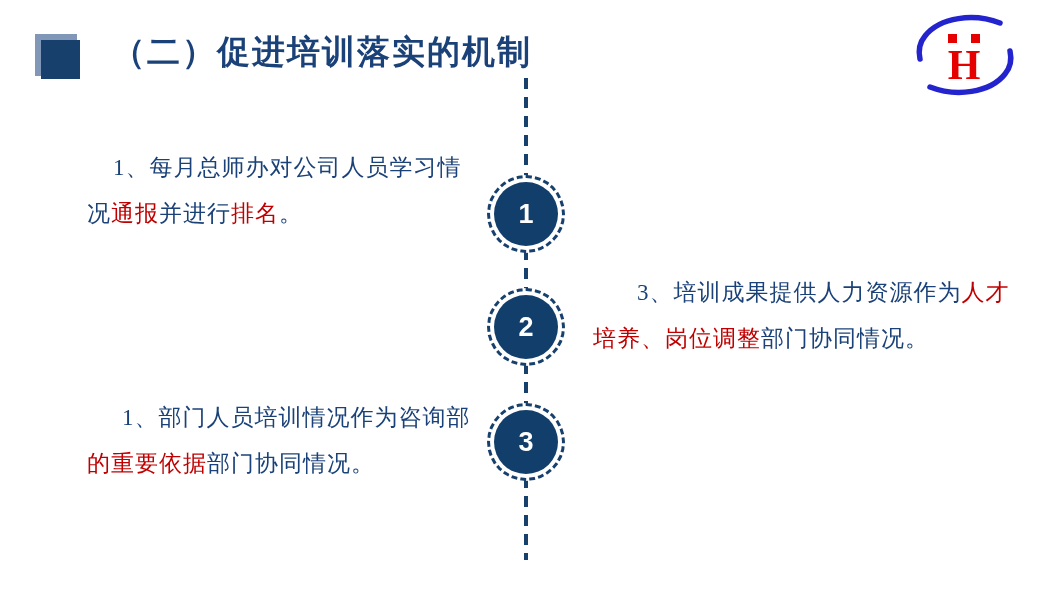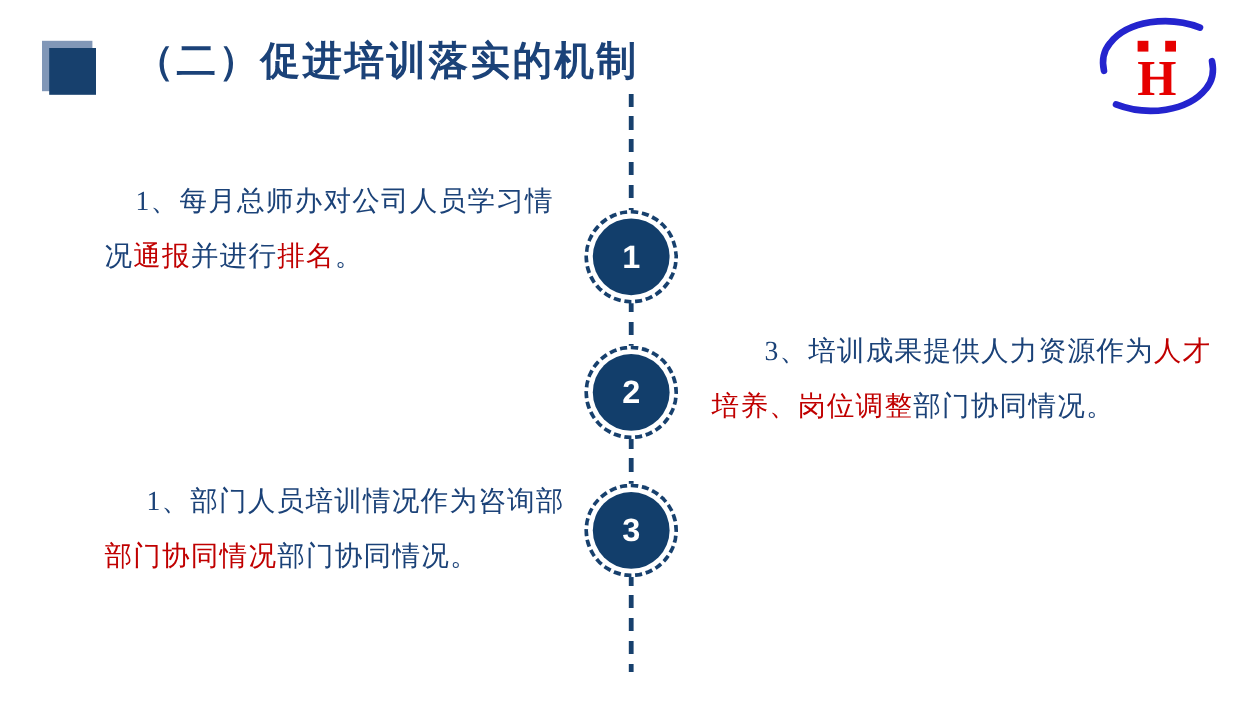--- a/index.html
+++ b/index.html
@@ -119,16 +119,16 @@
     <span class="line"><span class="seg-navy">况</span><span class="seg-red">通报</span><span class="seg-navy">并进行</span><span class="seg-red">排名</span><span class="seg-navy">。</span></span>
   </div>
 
   <div class="block block2">
     <span class="line"><span class="seg-navy">3、培训成果提供人力资源作为</span><span class="seg-red">人才</span></span>
     <span class="line"><span class="seg-red">培养、岗位调整</span><span class="seg-navy">部门协同情况。</span></span>
   </div>
 
   <div class="block block3">
     <span class="line"><span class="seg-navy">1、部门人员培训情况作为咨询部</span></span>
-    <span class="line"><span class="seg-red">部门协同情况</span><span class="seg-navy">部门协同情况。</span></span>
+    <span class="line"><span class="seg-red">的重要依据</span><span class="seg-navy">部门协同情况。</span></span>
   </div>
 
 </div>
 
 </body></html>

